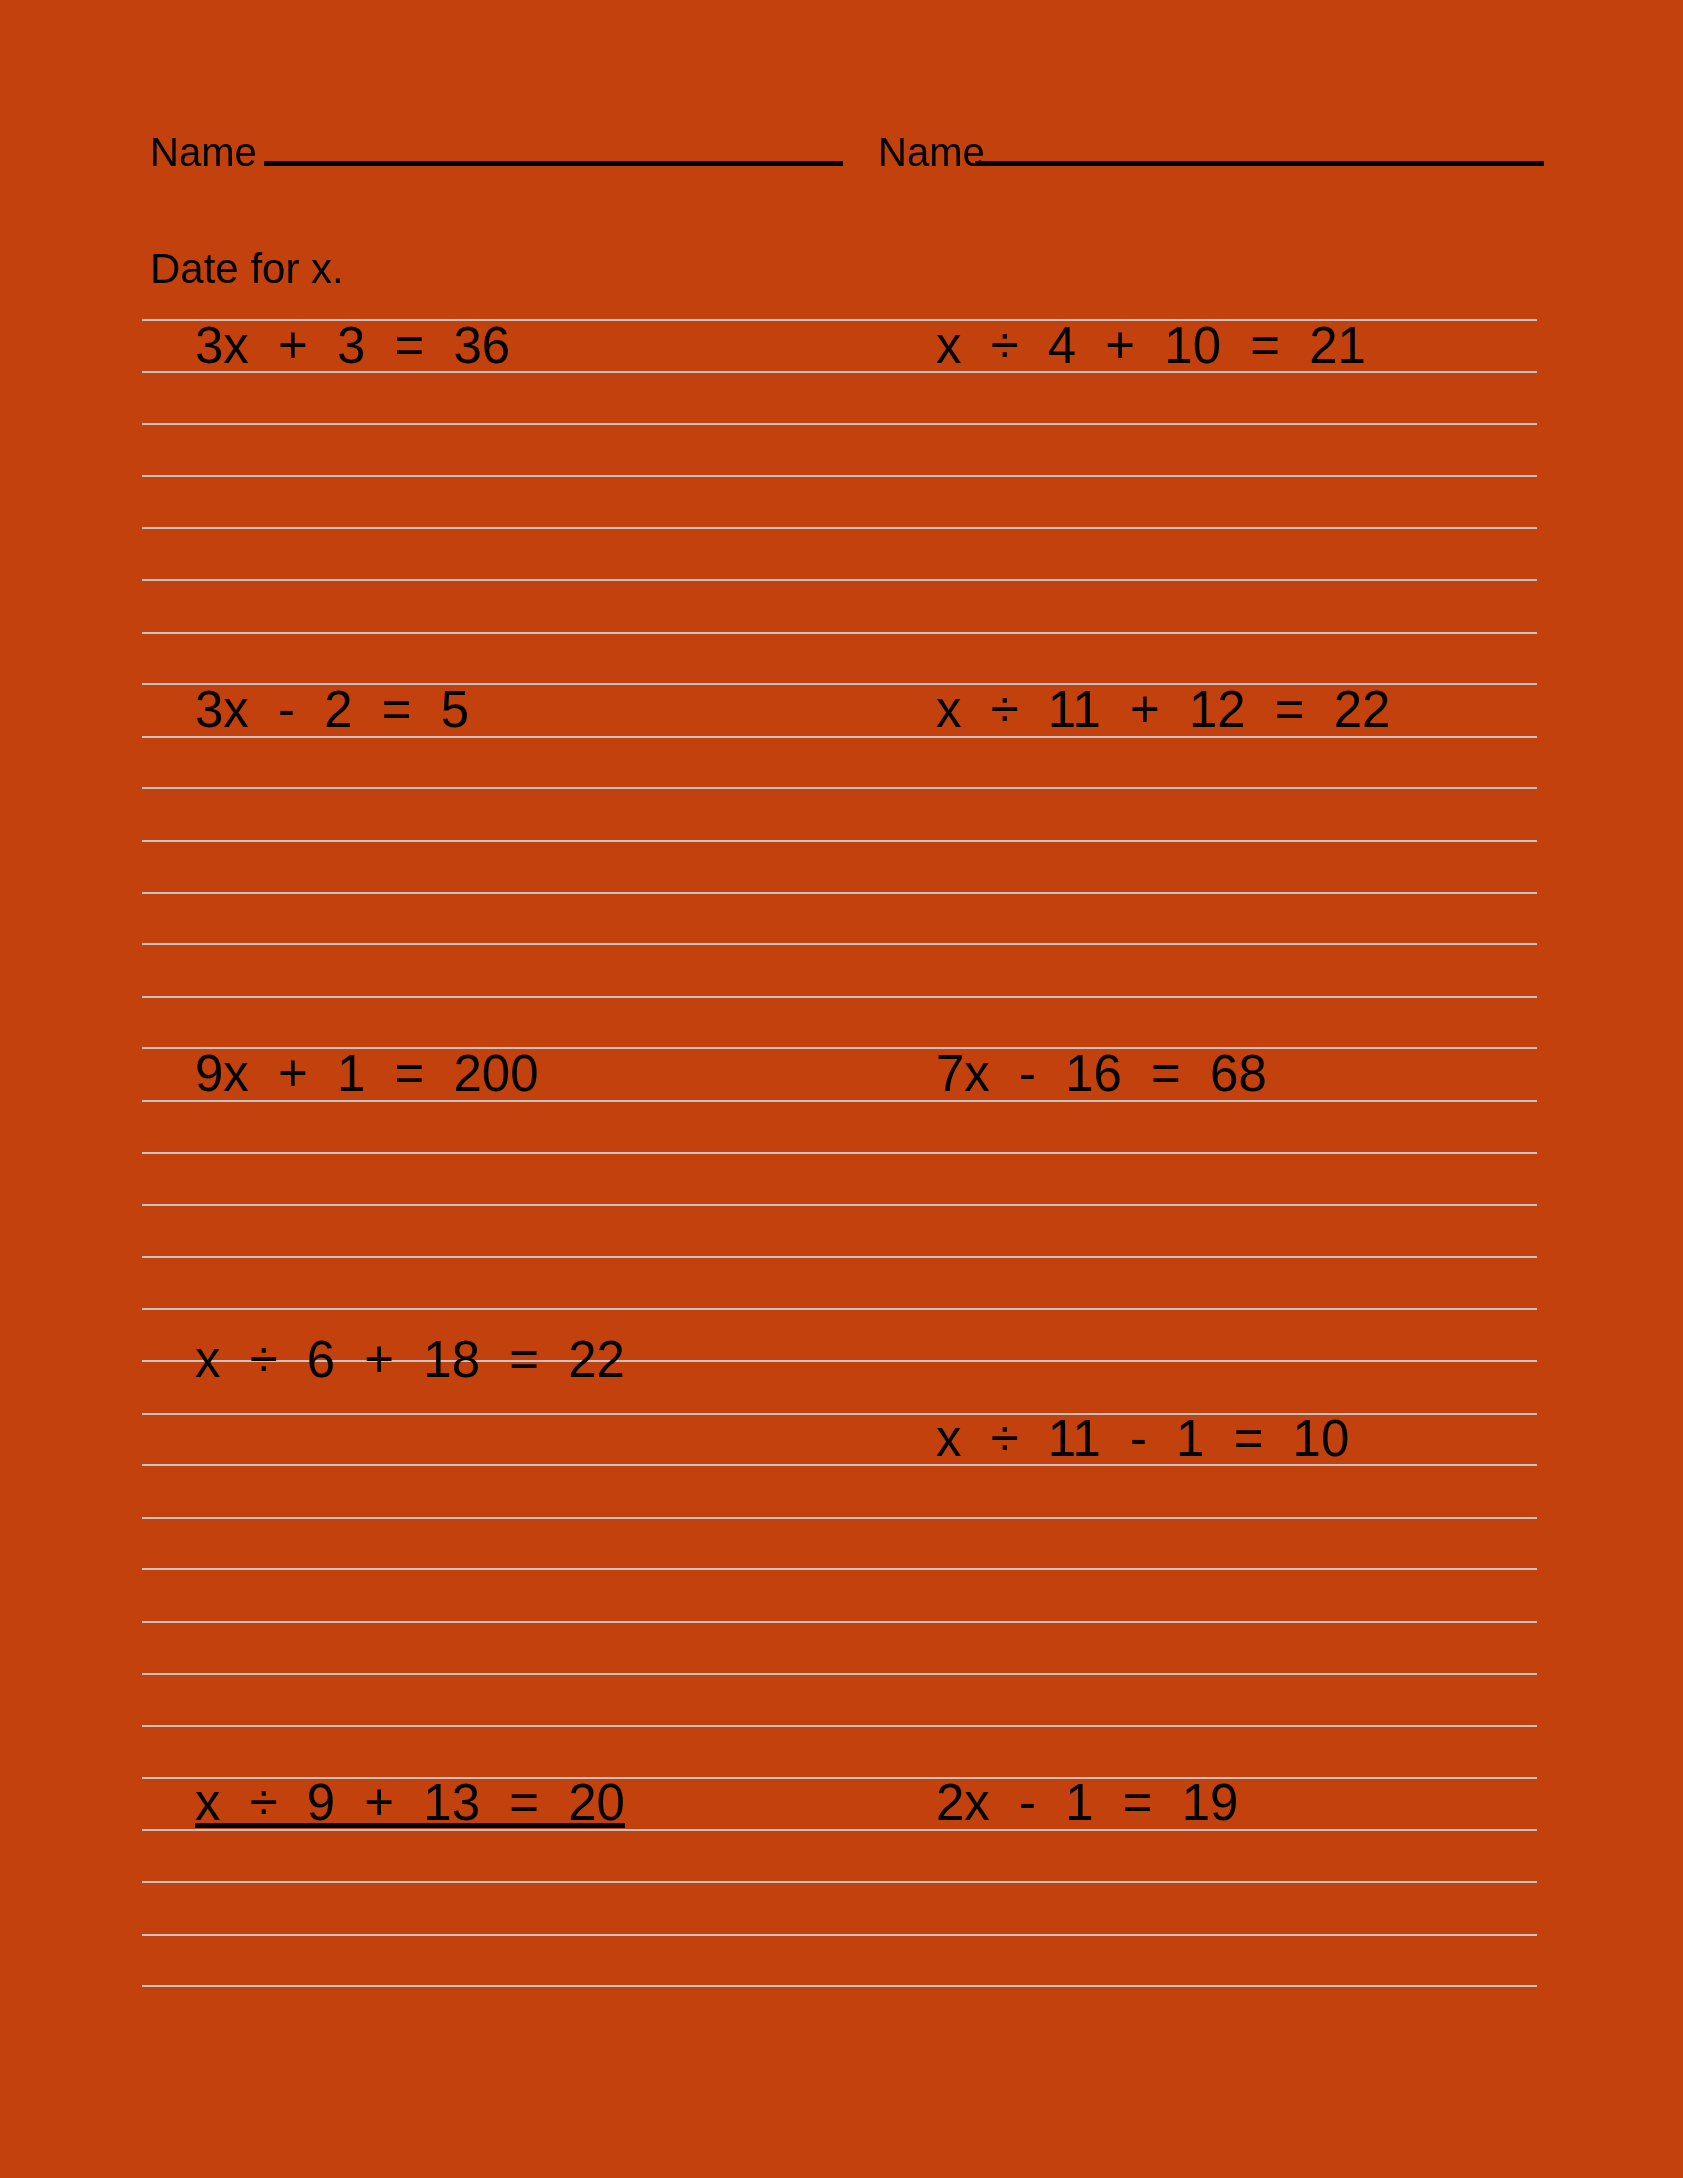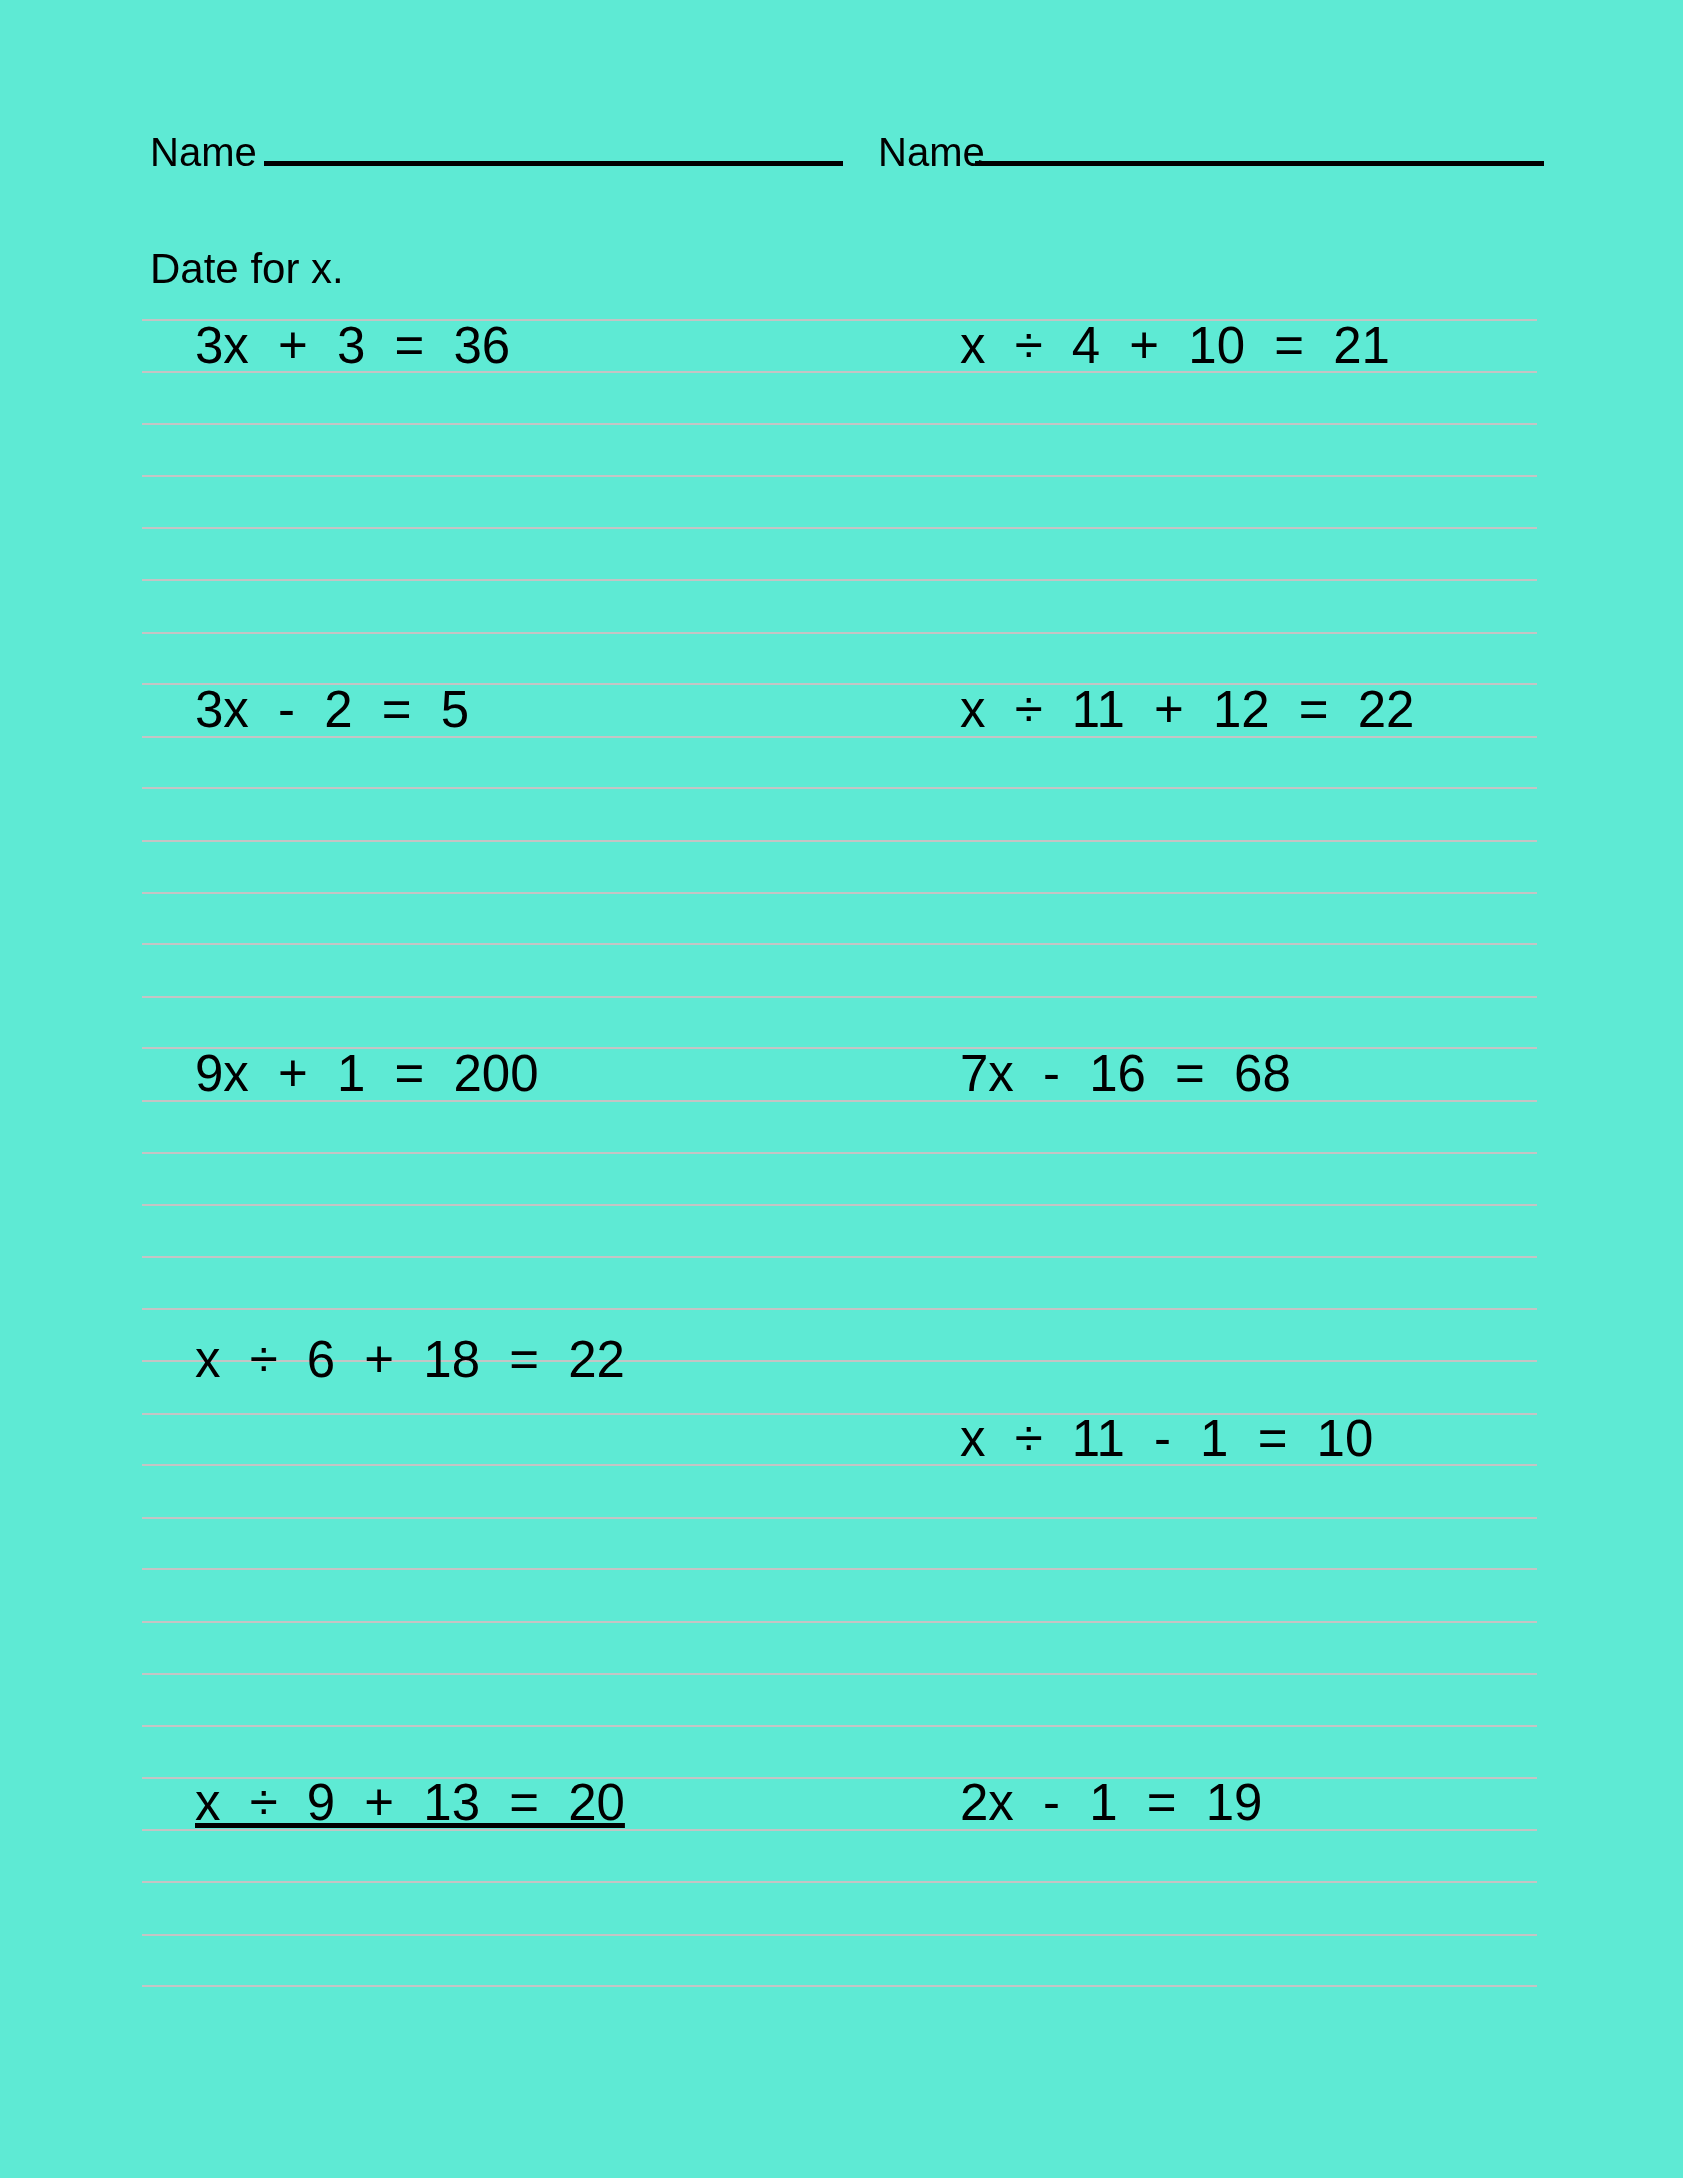--- a/index.html
+++ b/index.html
@@ -4,21 +4,21 @@
 <style>
   html, body {
     margin: 0;
     padding: 0;
     background: #ffffff;
   }
   #page {
     position: relative;
     width: 1683px;
     height: 2178px;
-    background: #5eead4;
+    background: #c2410c;
     font-family: "Liberation Sans", "DejaVu Sans", sans-serif;
     color: #000000;
     overflow: hidden;
   }
   .abs { position: absolute; }
 
   
   .hdr-label {
     height: 46px;
     line-height: 46px;
@@ -52,21 +52,21 @@
   .equation {
     position: absolute;
     height: 51px;
     line-height: 51px;
     font-size: 51px;
     color: #000000;
     white-space: nowrap;
     word-spacing: 15px;
   }
   .eq-left  { left: 195px; }
-  .eq-right { left: 936px; margin-left: 24px; }
+  .eq-right { left: 936px; }
 </style>
 </head>
 <body>
 
 <div id="page">
 
   <div class="abs" style="left:0; top:0; width:1683px; height:198px;">
     <div class="abs hdr-label" style="left:150px; top:129px;">Name</div>
     <div class="abs blank-line" style="left:264px; top:161px; width:579px;"></div>
     <div class="abs hdr-label" style="left:878px; top:129px;">Name</div>

